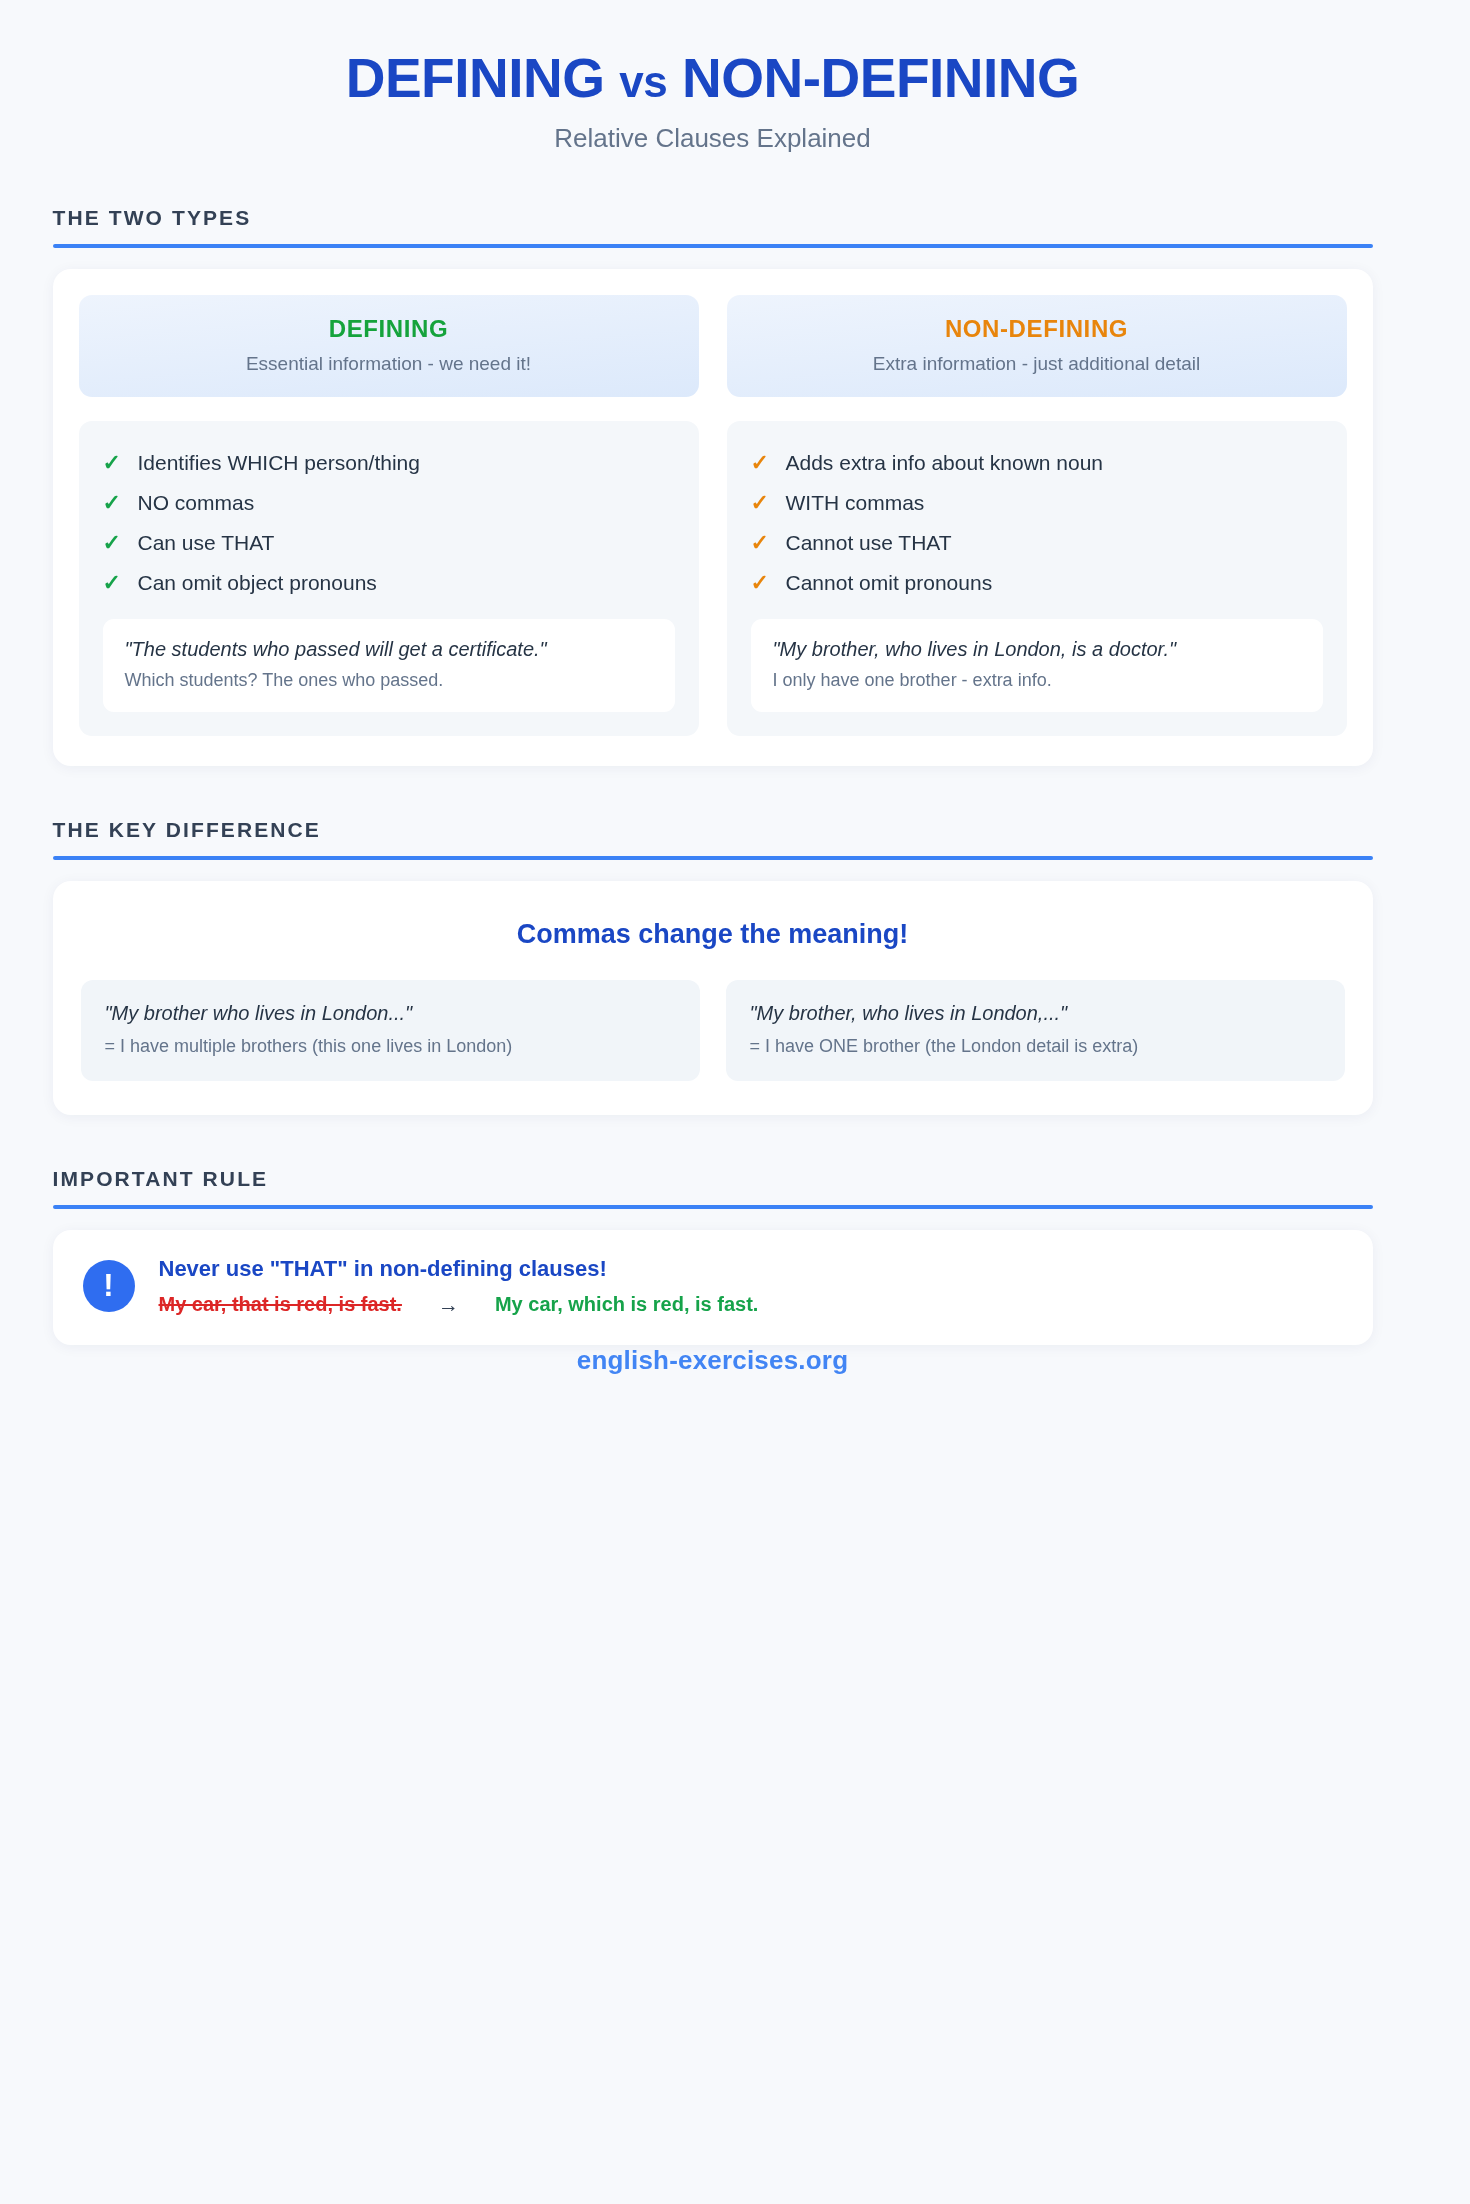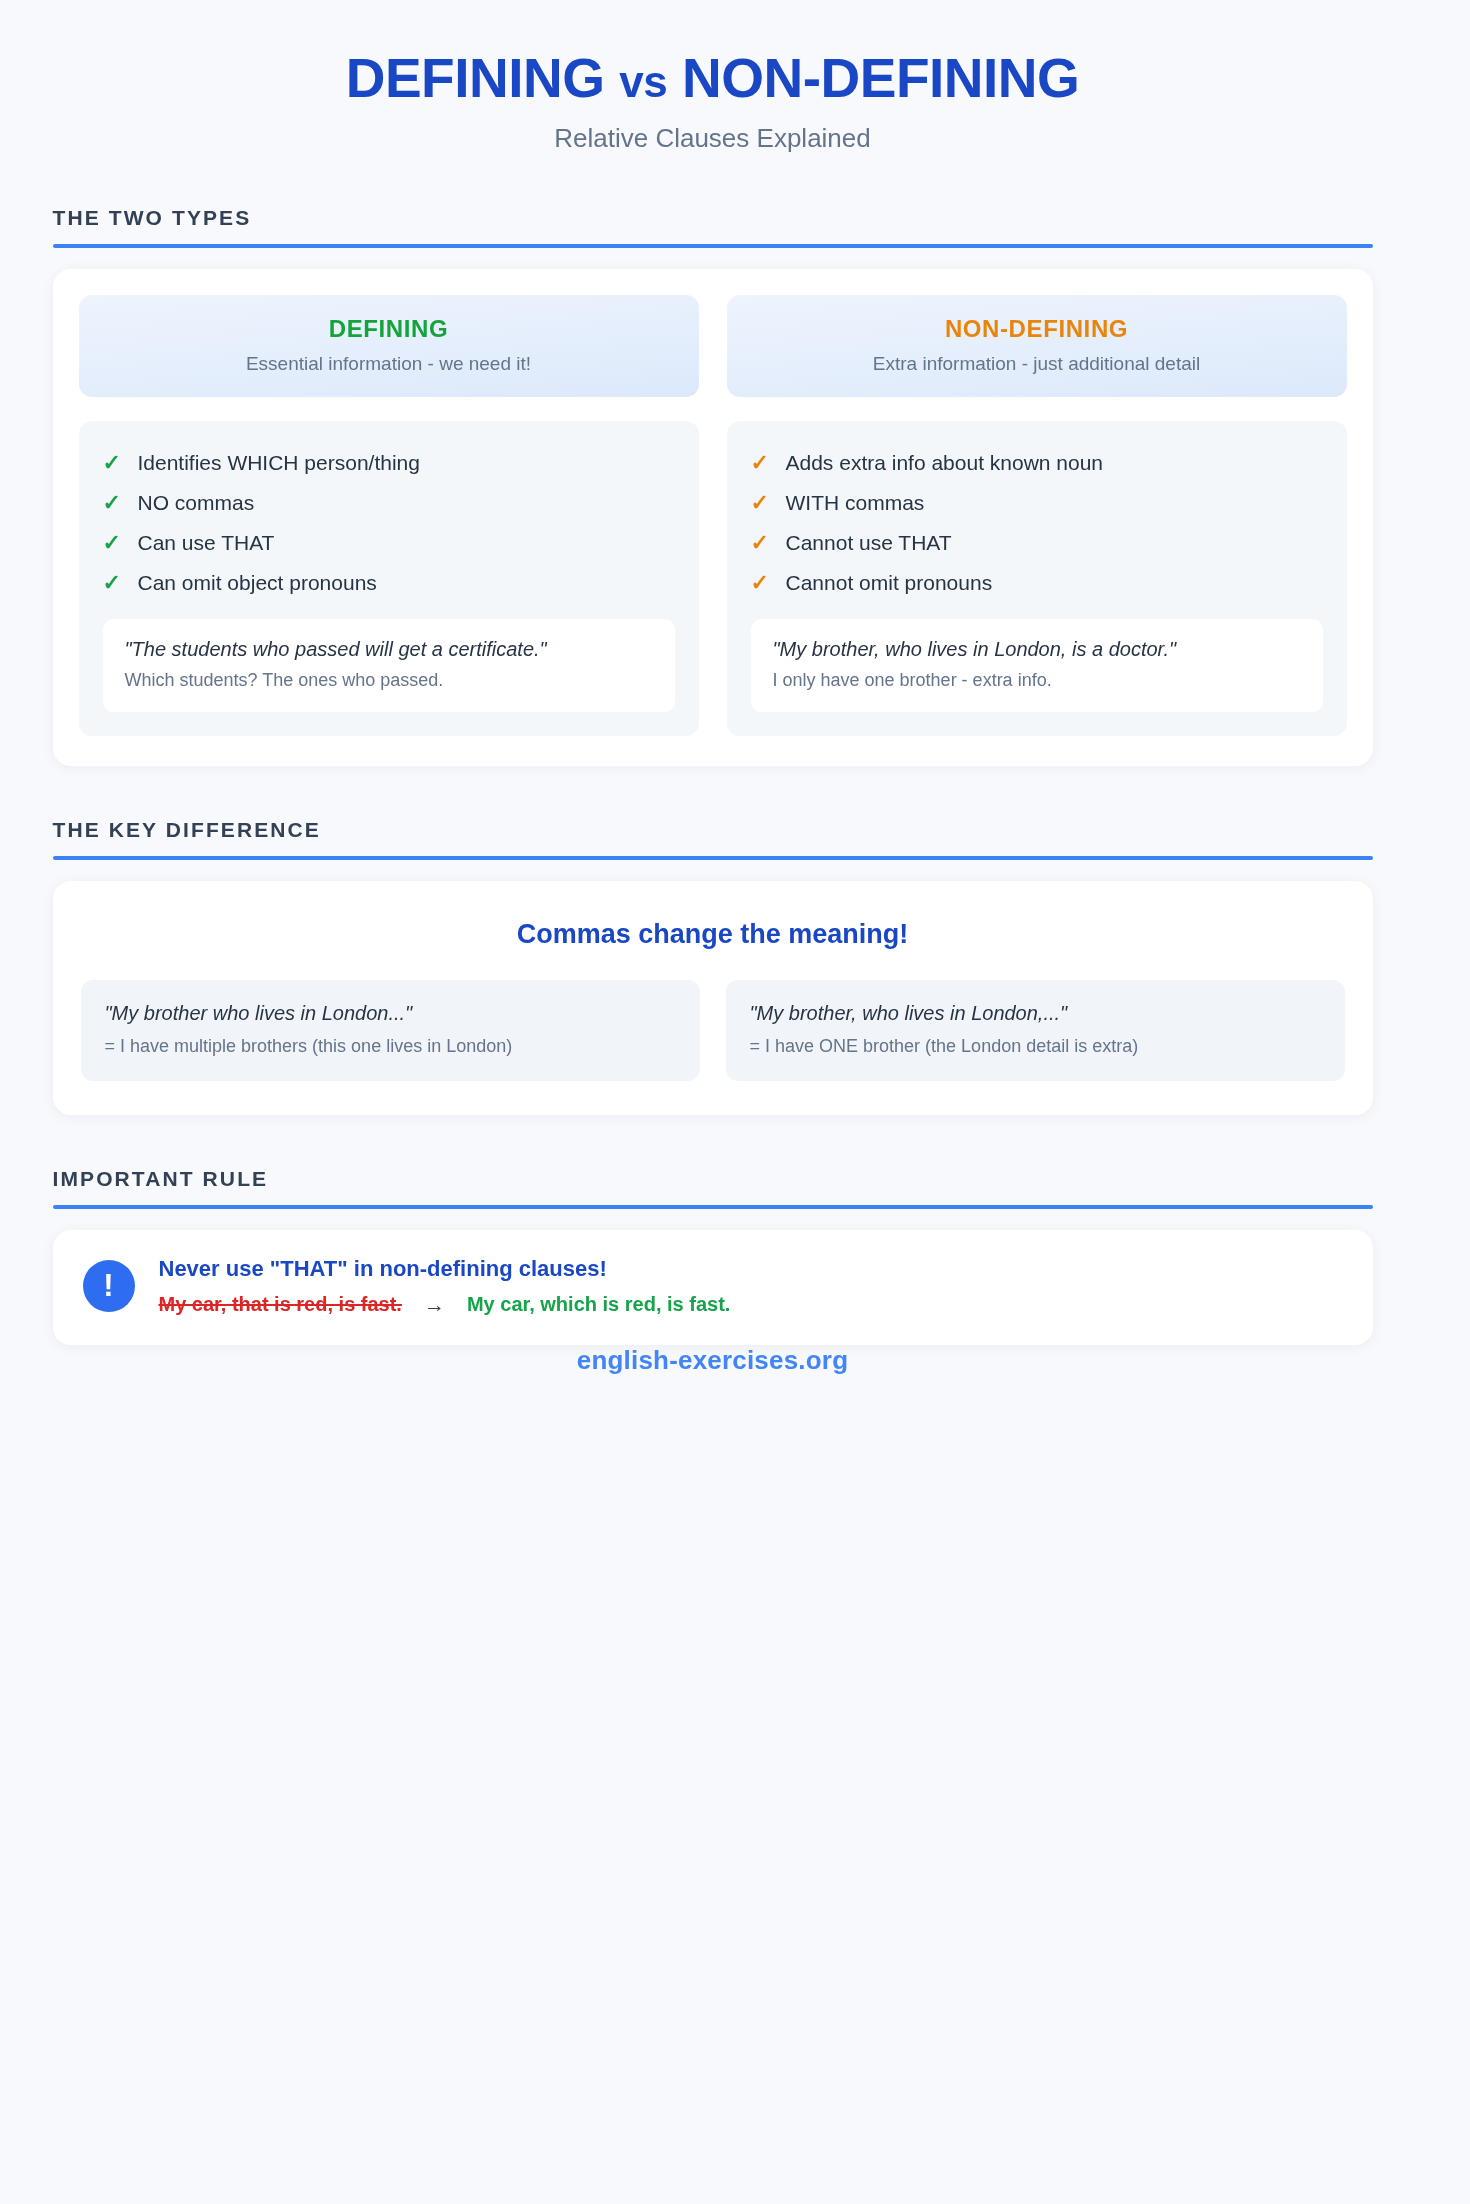--- a/index.html
+++ b/index.html
@@ -208,21 +208,21 @@
   .rule-body { flex: 1 1 auto; }
   .rule-title {
     font-size: 22px;
     font-weight: bold;
     color: #1a47c4;
   }
   .rule-correction {
     margin-top: 11px;
     display: flex;
     align-items: center;
-    gap: 22px;
+    gap: 36px;
     font-size: 20px;
     font-weight: bold;
   }
   .rule-wrong {
     color: #dc2626;
     text-decoration: line-through;
     text-decoration-thickness: 2px;
   }
   .rule-arrow {
     color: #334155;

